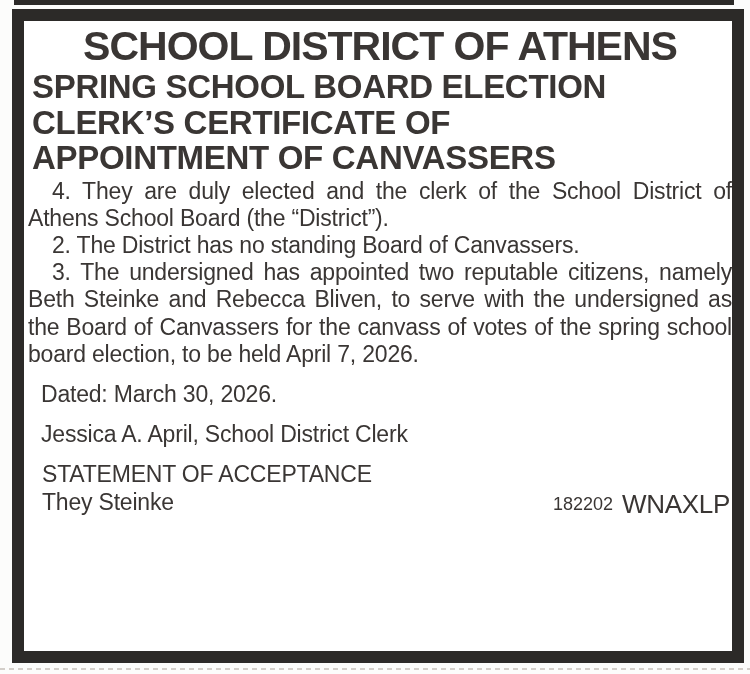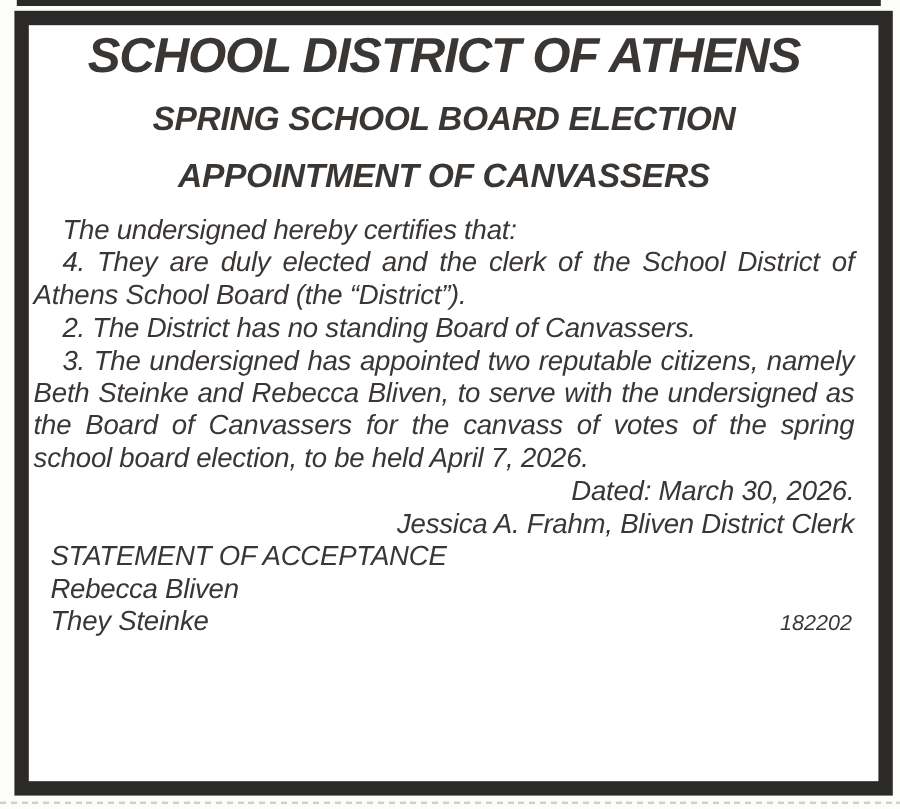--- a/index.html
+++ b/index.html
@@ -24,56 +24,54 @@
   .ad-frame {
     position: absolute;
     left: 12px; top: 9px;
     width: 708px; height: 630px;
     border: 12px solid #2c2a28;
     background: #ffffff;
     overflow: hidden;
     box-sizing: content-box;
   }
   .content {
-    padding: 2px 20px 0 4px;
-    font-style: italic;
+    padding: 2px 0 0 4px;
   }
   .notice-title {
     margin: 2px 0 0 0;
     font-size: 41px;
     line-height: 42px;
     font-weight: bold;
     text-align: center;
     letter-spacing: -1px;
     white-space: nowrap;
   }
   .notice-sub {
-    margin: 16px;
-    font-size: 28px;
+    margin: 4px;
+    font-size: 33px;
     line-height: 31.5px;
     font-weight: bold;
-    text-align: center;
     letter-spacing: -0.3px;
     white-space: nowrap;
   }
   .body-text {
     margin-top: 2px;
     font-size: 23px;
     line-height: 27.2px;
     letter-spacing: -0.2px;
   }
   .para {
     margin: 0;
     text-align: justify;
     text-align-last: left;
     text-indent: 24px;
   }
   .line-center {
-    margin: 0;
-    text-align: right;
+    margin: 13px;
+    text-align: left;
     text-indent: 0;
   }
   .line-label {
     margin: 0;
     padding-left: 14px;
     text-indent: 0;
   }
   .sig-row {
     display: flex;
     justify-content: space-between;
@@ -107,46 +105,46 @@
 <div class="page">
 
   <div class="top-rule"></div>
 
   <div class="ad-frame">
     <div class="content">
 
       <h1 class="notice-title">SCHOOL DISTRICT OF ATHENS</h1>
 
       <h2 class="notice-sub">SPRING SCHOOL BOARD ELECTION</h2>
+      <h2 class="notice-sub">CLERK’S CERTIFICATE OF</h2>
       <h2 class="notice-sub">APPOINTMENT OF CANVASSERS</h2>
 
       <div class="body-text">
 
-        <p class="para">The undersigned hereby certifies that:</p>
 
         <p class="para">4. They are duly elected and the clerk of the School District of Athens School Board (the “District”).</p>
 
         <p class="para">2. The District has no standing Board of Canvassers.</p>
 
         <p class="para">3. The undersigned has appointed two reputable citizens, namely Beth Steinke and Rebecca Bliven, to serve with the undersigned as the Board of Canvassers for the canvass of votes of the spring school board election, to be held April 7, 2026.</p>
 
         <p class="line-center">Dated: March 30, 2026.</p>
 
-        <p class="line-center">Jessica A. Frahm, Bliven District Clerk</p>
+        <p class="line-center">Jessica A. April, School District Clerk</p>
 
         <p class="line-label">STATEMENT OF ACCEPTANCE</p>
 
 
 
-        <p class="line-label">Rebecca Bliven</p>
 
         <div class="sig-row">
           <span>They Steinke</span>
           <span class="pub-block">
             <span class="notice-id">182202</span>
+            <span class="pub-code">WNAXLP</span>
           </span>
         </div>
 
       </div>
     </div>
   </div>
 
   <div class="bottom-scan-line"></div>
 
 </div>

